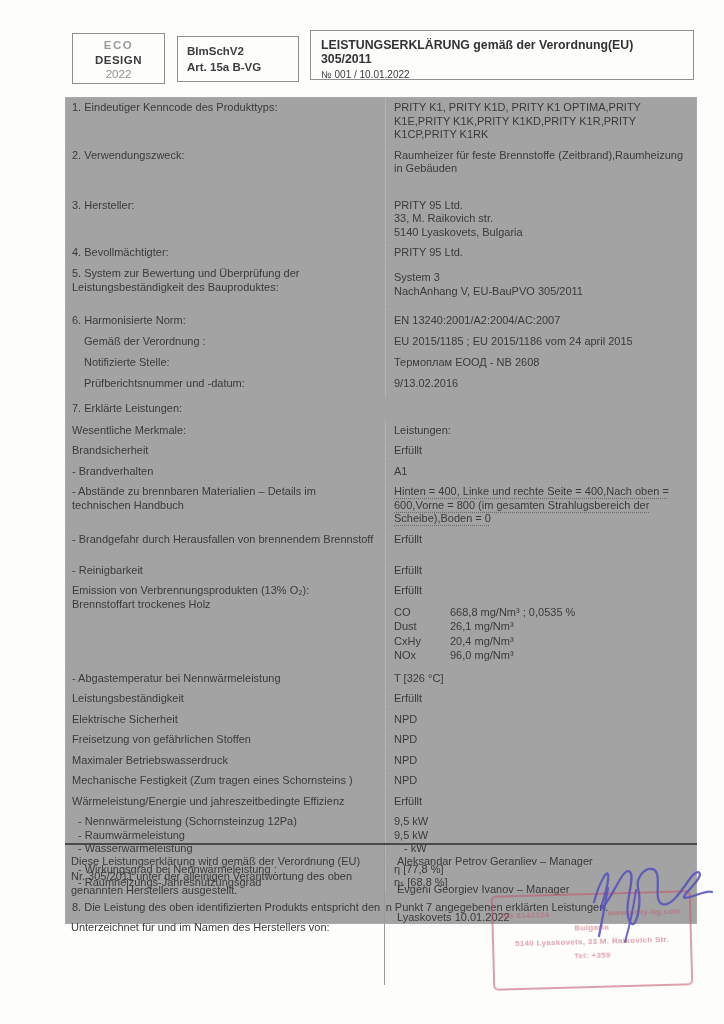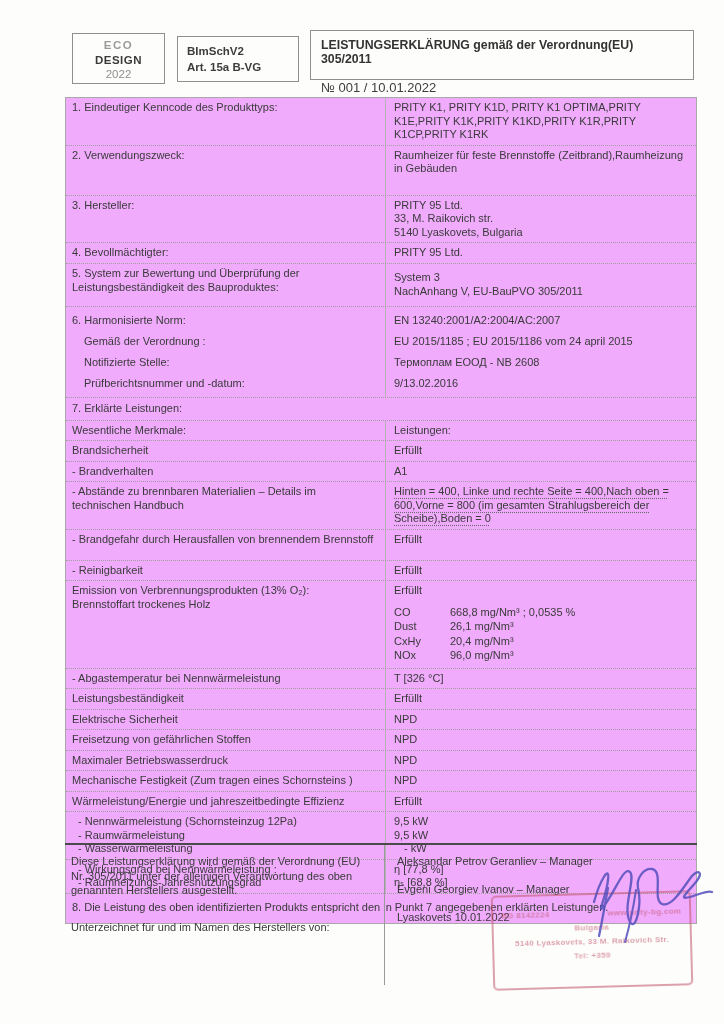--- a/index.html
+++ b/index.html
@@ -10,23 +10,23 @@
   }
   
   .badge{position:absolute;border:1px solid #8f8f8f;box-sizing:border-box;background:#fdfdfc;}
   .badge-eco{left:72px;top:33px;width:93px;height:51px;text-align:center;padding-top:4px;line-height:14.5px;font-size:11.5px;}
   .eco-1{color:#9b9b9b;letter-spacing:1.5px;font-weight:bold;}
   .eco-2{font-weight:bold;color:#3b3b3b;letter-spacing:.5px;}
   .eco-3{color:#8f8f8f;}
   .badge-blm{left:177px;top:36px;width:122px;height:46px;padding:7px 0 0 9px;font-weight:bold;line-height:15.5px;font-size:11.5px;color:#3d3d3d;}
   .badge-title{left:310px;top:30px;width:384px;height:50px;padding:7px 6px 0 10px;}
   .doc-title{font-weight:bold;font-size:12.3px;color:#333;}
-  .doc-subtitle{font-size:13px;margin-top:14px;color:#3d3d3d;}
-  
-  .doc-table{position:absolute;left:65px;top:97px;width:632px;box-sizing:border-box;border:1px solid #a9a9a9;background:#f0abfc;}
+  .doc-subtitle{font-size:10px;margin-top:3px;color:#3d3d3d;}
+  
+  .doc-table{position:absolute;left:65px;top:97px;width:632px;box-sizing:border-box;border:1px solid #a9a9a9;background:#a3a3a3;}
   .trow{display:grid;grid-template-columns:320px 1fr;border-bottom:1px dotted #a0a0a0;box-sizing:border-box;}
   .trow:last-child{border-bottom:none;}
   .tl{padding:3px 8px 3px 6px;border-right:1px solid #b4b4b4;line-height:13.5px;box-sizing:border-box;}
   .tv{padding:3px 6px 3px 8px;line-height:13.5px;box-sizing:border-box;}
   .full{grid-template-columns:1fr;}
   .tfull{padding:4px 6px;display:flex;align-items:center;line-height:13.5px;}
   .hang{padding-left:20px;text-indent:-14px;}
   .ind{padding-left:12px;}
   .l6{line-height:21px;}
   .u{text-decoration-line:underline;text-decoration-style:dotted;text-decoration-color:#6b6b6b;text-underline-offset:2.5px;}

